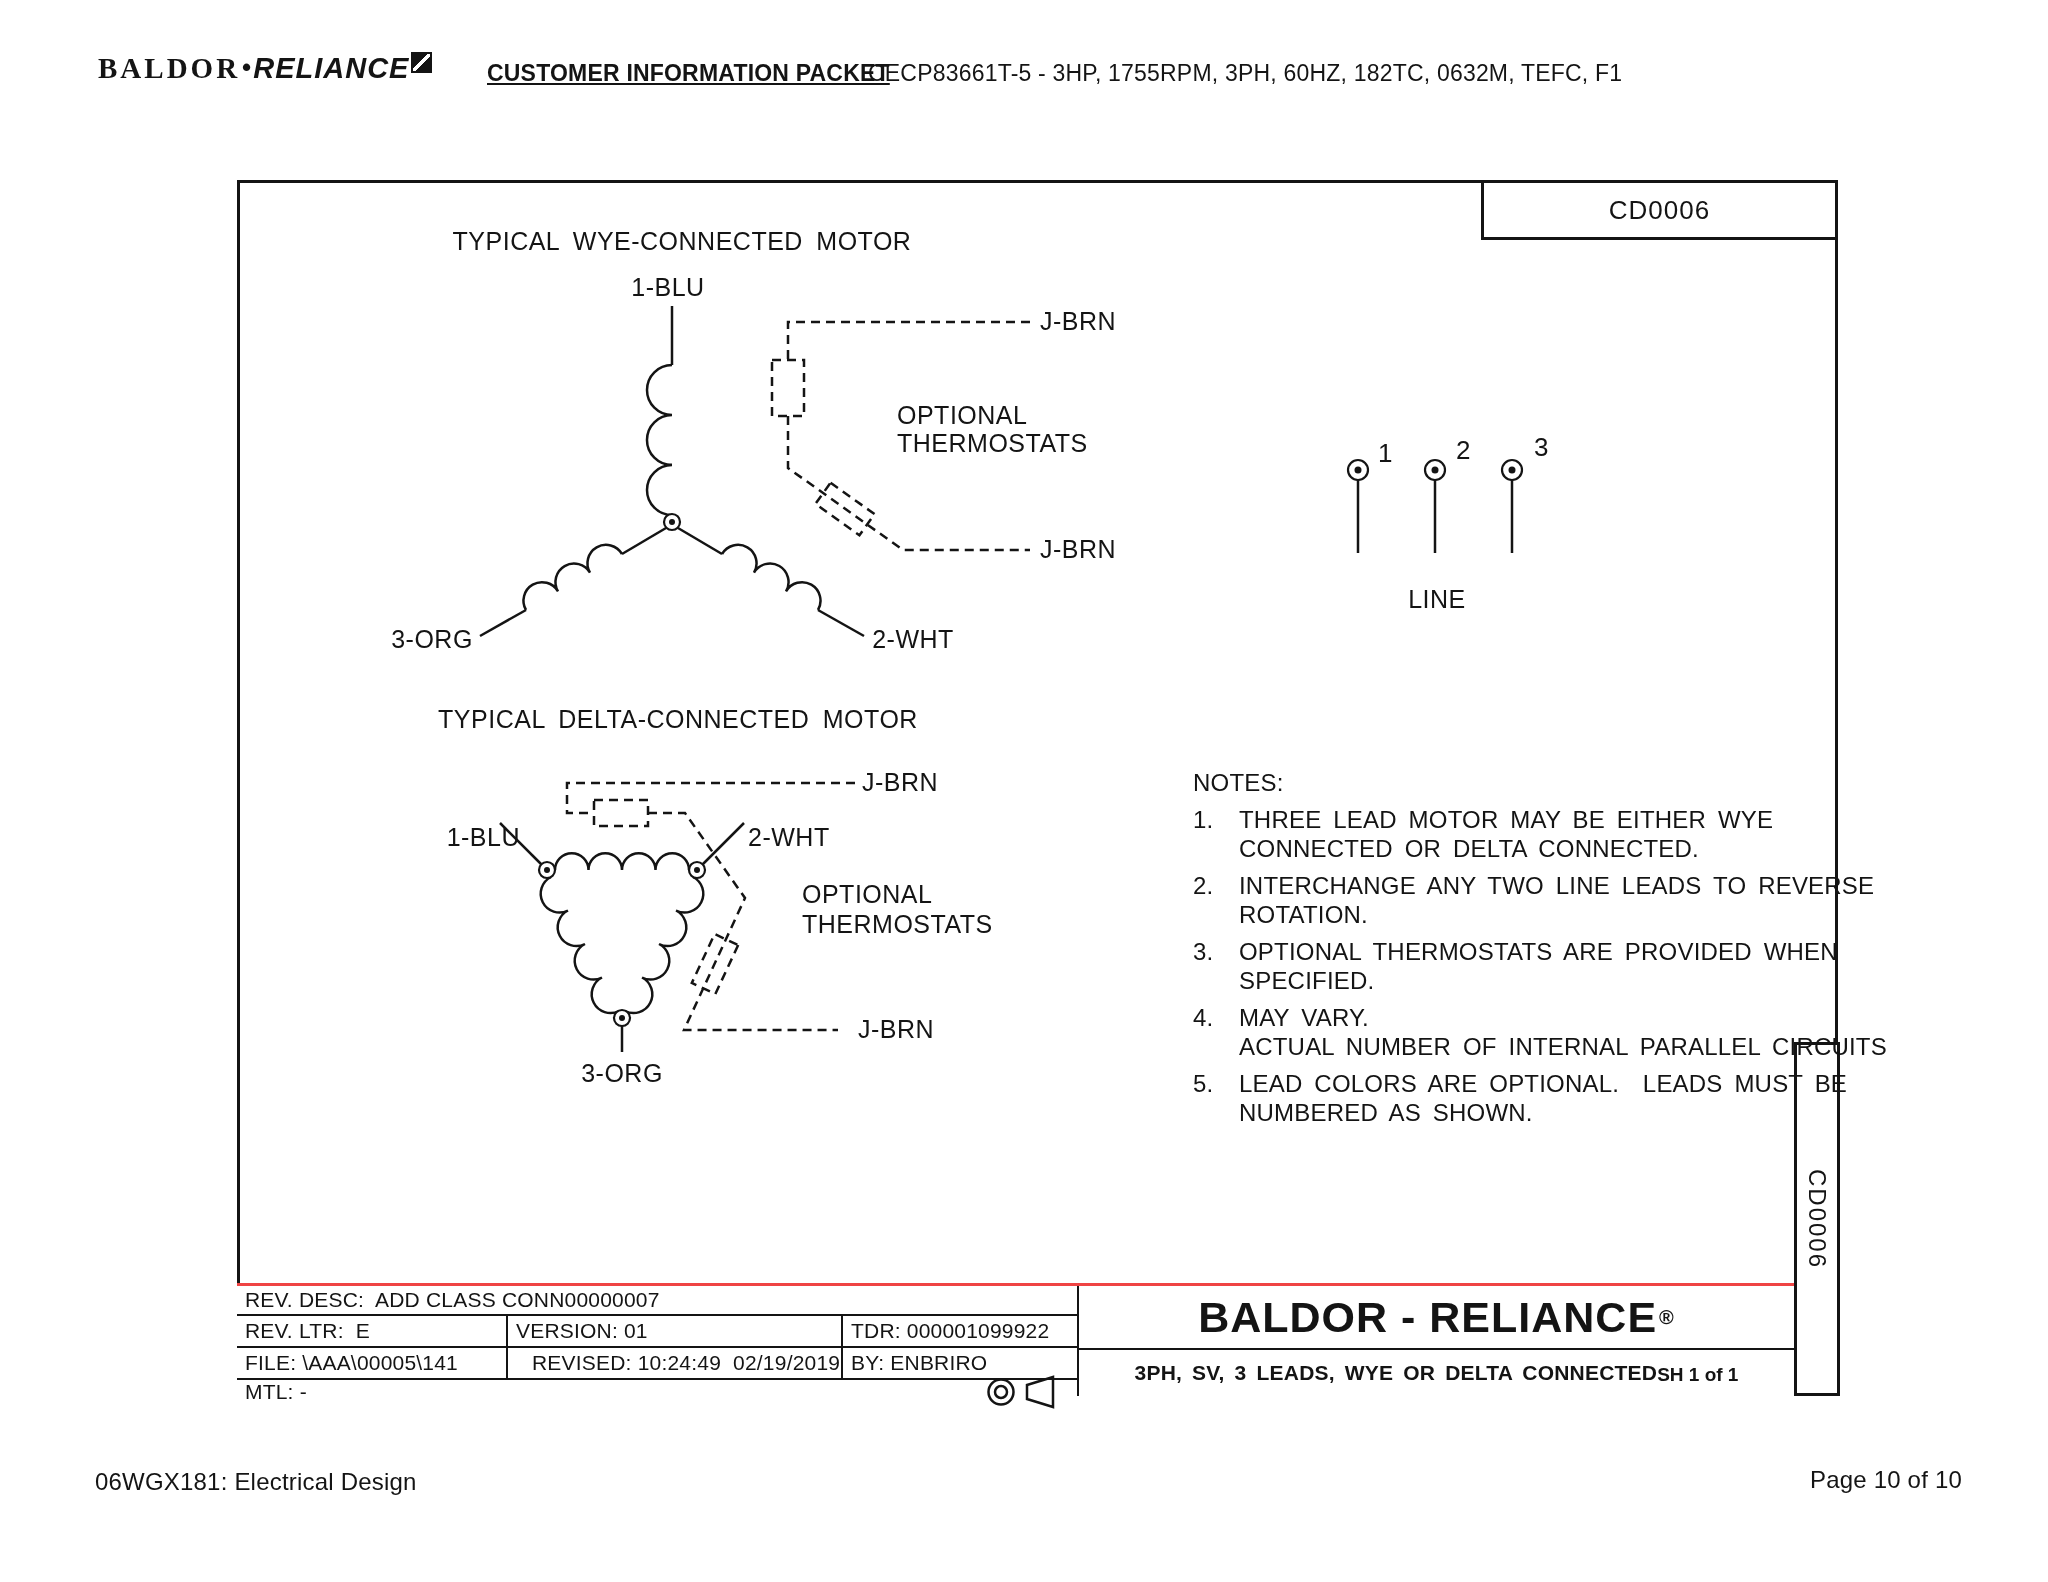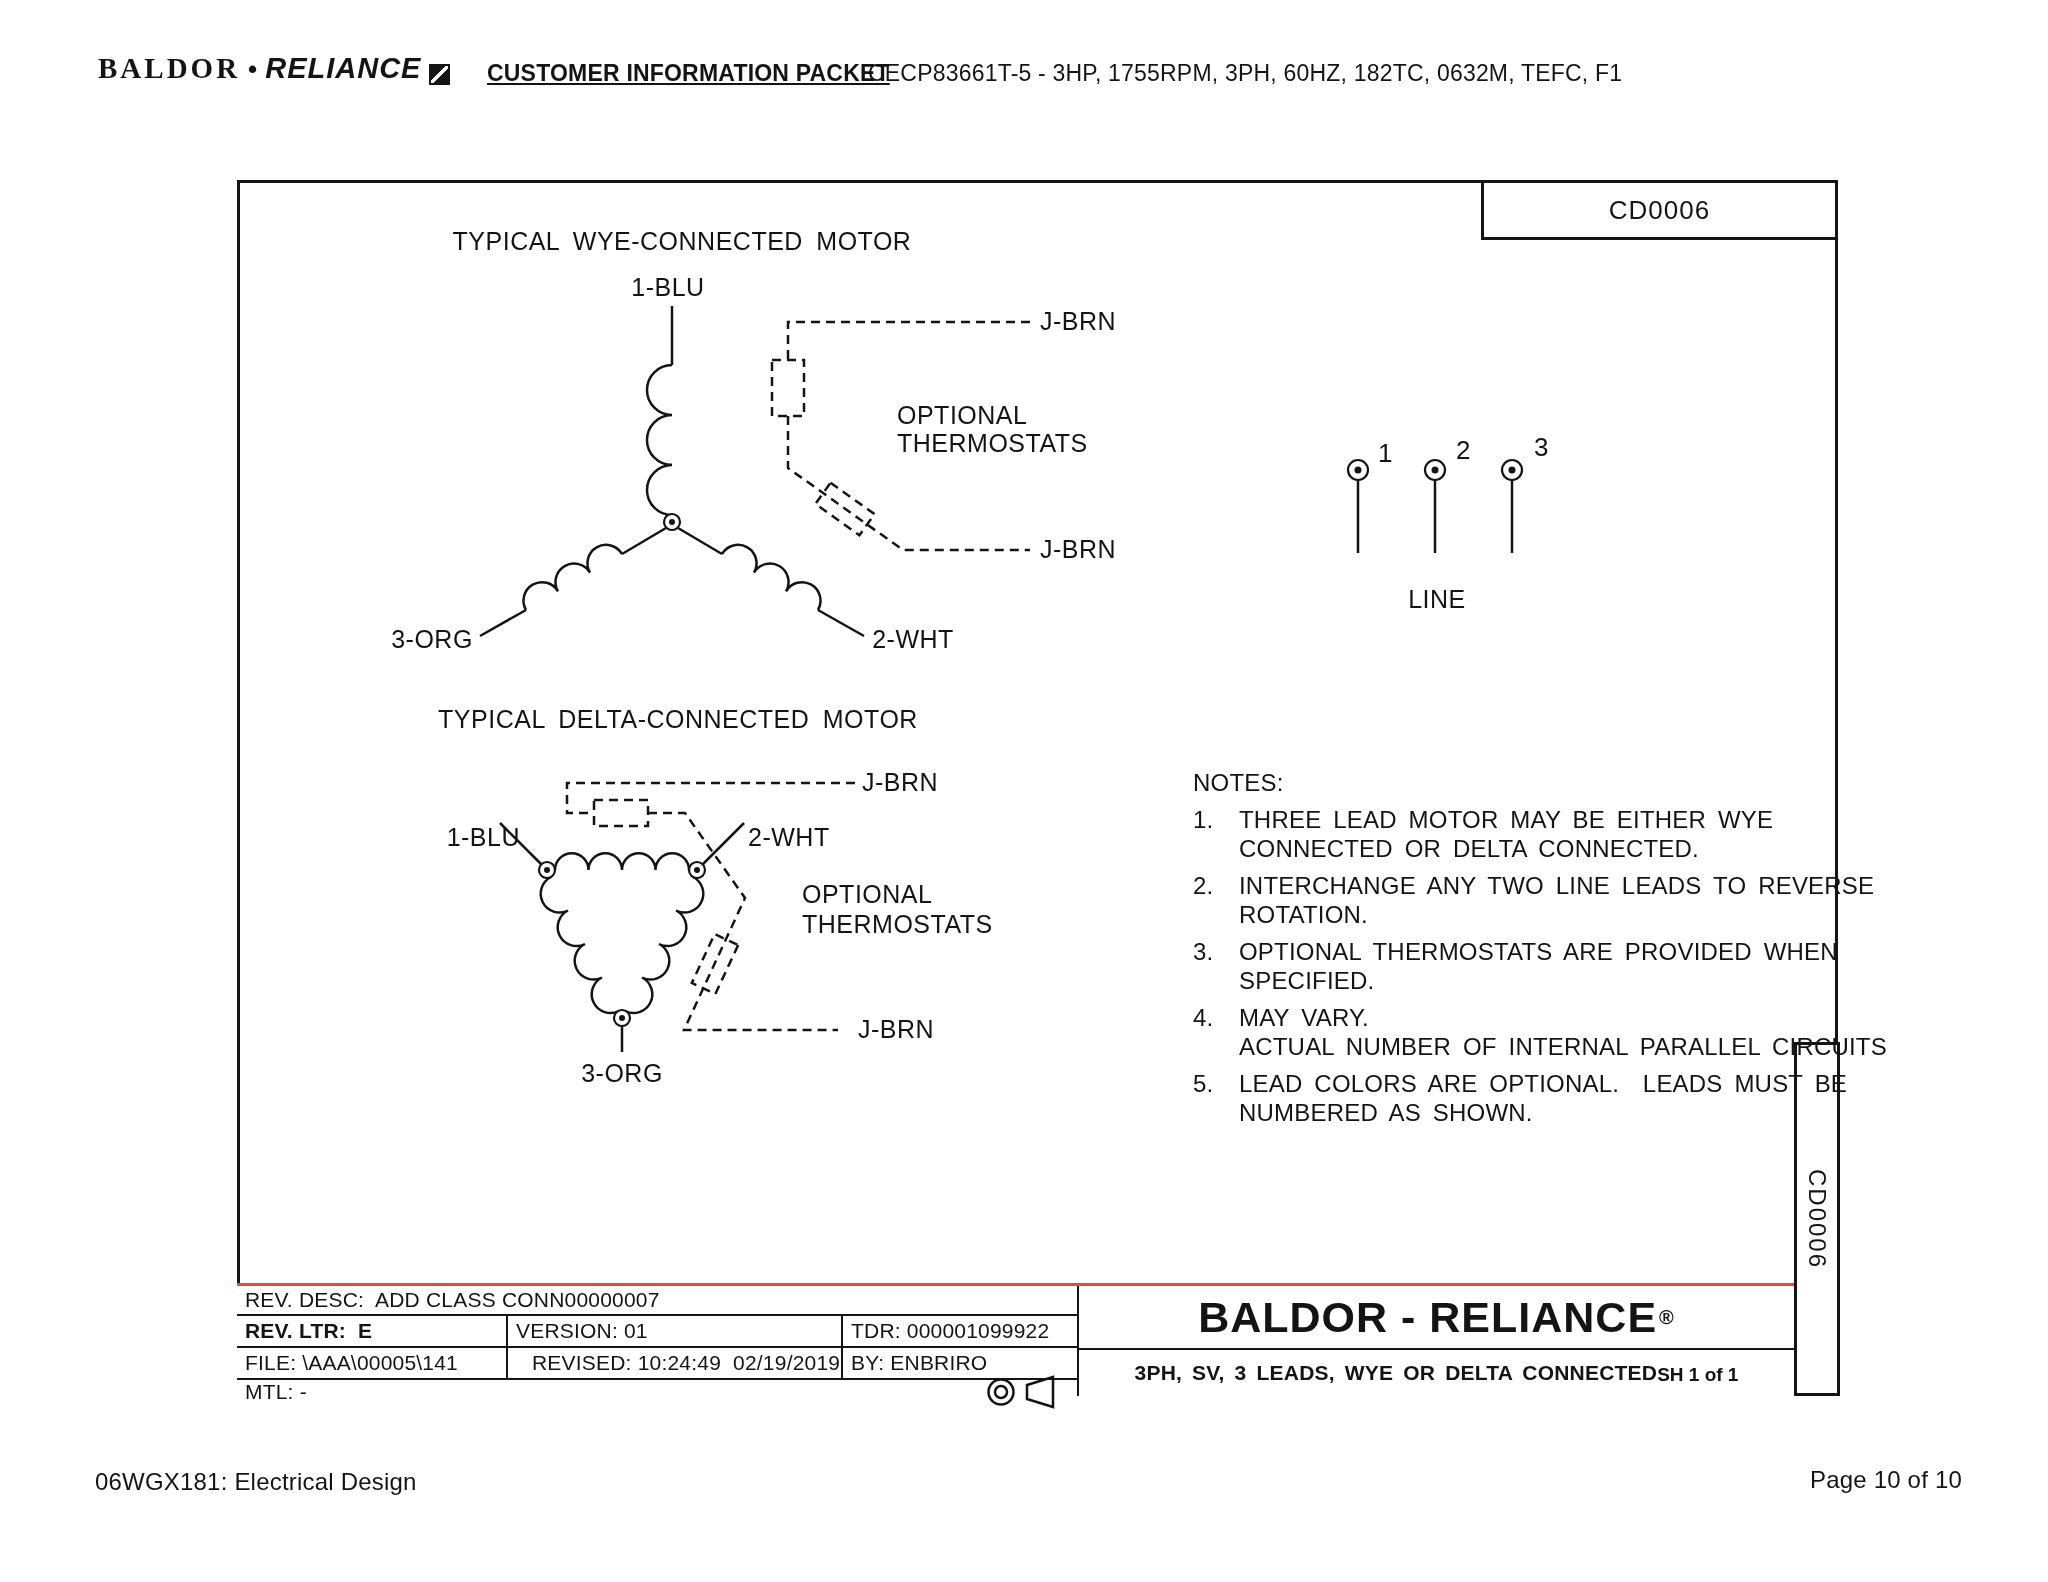--- a/index.html
+++ b/index.html
@@ -2,21 +2,21 @@
 <html><head>
 <meta charset="utf-8">
 <style>
   html,body{margin:0;padding:0;background:#e8e8e8;}
   .page{
     position:relative;width:2048px;height:1582px;background:#ffffff;
     font-family:"Liberation Sans",sans-serif;color:#141414;overflow:hidden;
   }
   .abs{position:absolute;}
   
-  .brand{display:flex;align-items:flex-end;gap:6px;}
+  .brand{display:flex;align-items:flex-start;}
   .brand-baldor{font-family:"Liberation Serif",serif;font-weight:bold;font-size:29px;letter-spacing:3px;}
   .brand-dot{font-size:26px;font-weight:bold;margin:0 2px;}
   .brand-reliance{font-weight:bold;font-style:italic;font-size:29px;letter-spacing:1px;}
   .brand-mark{width:17px;height:17px;display:inline-block;
     background:linear-gradient(135deg,#141414 42%,#ffffff 42%,#ffffff 56%,#141414 56%);
     border:2px solid #141414;margin-left:2px;}
   .hdr-title{font-weight:bold;font-size:23px;letter-spacing:0.2px;text-decoration:underline;}
   .hdr-spec{font-size:23px;letter-spacing:0.2px;}
   
   .frame{border:3px solid #141414;}
@@ -221,21 +221,21 @@
         </span>
     </div>
   </div>
 
   <div class="abs tblock" style="left:237px;top:1283px;width:1557px;height:113px;box-sizing:border-box;">
     <div class="tb-left">
       <div class="tb-row" style="flex:0 0 28px;">
         <div class="tb-cell" style="width:100%;">REV. DESC:  ADD CLASS CONN00000007</div>
       </div>
       <div class="tb-row" style="flex:0 0 30px;">
-        <div class="tb-cell b-r" style="width:271px;font-weight:bold;">REV. LTR:  E</div>
+        <div class="tb-cell b-r" style="width:271px;">REV. LTR:  E</div>
         <div class="tb-cell b-r" style="width:335px;">VERSION: 01</div>
         <div class="tb-cell" style="flex:1;">TDR: 000001099922</div>
       </div>
       <div class="tb-row" style="flex:0 0 30px;">
         <div class="tb-cell b-r" style="width:271px;">FILE: \AAA\00005\141</div>
         <div class="tb-cell b-r" style="width:335px;padding-left:24px;">REVISED: 10:24:49  02/19/2019</div>
         <div class="tb-cell" style="flex:1;">BY: ENBRIRO</div>
       </div>
       <div class="tb-row" style="flex:1;position:relative;">
         <div class="tb-cell" style="width:100%;">MTL: -</div>

